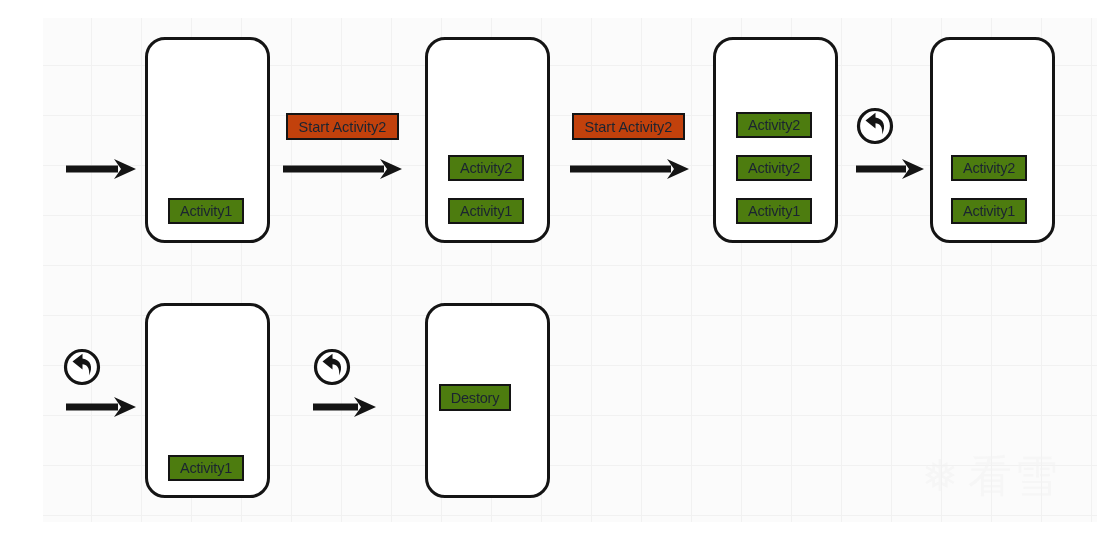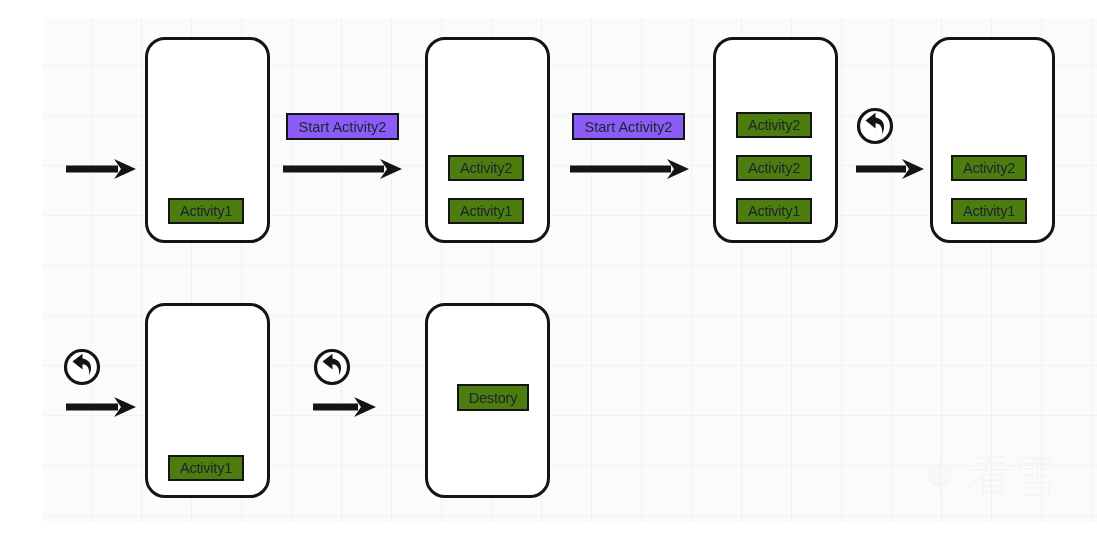--- a/index.html
+++ b/index.html
@@ -86,21 +86,21 @@
     font-size: 14.5px;
     color: #1b2431;
     letter-spacing: -0.2px;
     white-space: nowrap;
   }
 
   
   .labelbox {
     position: absolute;
     box-sizing: border-box;
-    background: #8b5cf6;
+    background: #c2410c;
     border: 2.5px solid #141414;
     display: flex;
     align-items: center;
     justify-content: center;
     font-size: 14.5px;
     color: #1b2431;
     white-space: nowrap;
     padding: 0 6px;
   }
 
@@ -202,20 +202,20 @@
     </svg>
   </div>
   <div class="arrow" style="left:313px; top:396px; width:63px;">
     <svg width="63" height="22" viewBox="0 0 63 22">
       <line x1="0" y1="11" x2="45" y2="11" stroke="#141414" stroke-width="7"></line>
       <path d="M41 1 L63 11 L41 21 L48 11 Z" fill="#141414"></path>
     </svg>
   </div>
 
   <div class="phone" style="left:425px; top:303px; width:125px; height:195px;"></div>
-  <div class="chip" style="left:457px; top:384px; width:72px; height:27px;">Destory</div>
+  <div class="chip" style="left:439px; top:384px; width:72px; height:27px;">Destory</div>
 
   <div class="watermark">
     <span class="wm-flake">❅</span>
     <span class="wm-text">看雪</span>
   </div>
 
 </div>
 
 </body></html>

